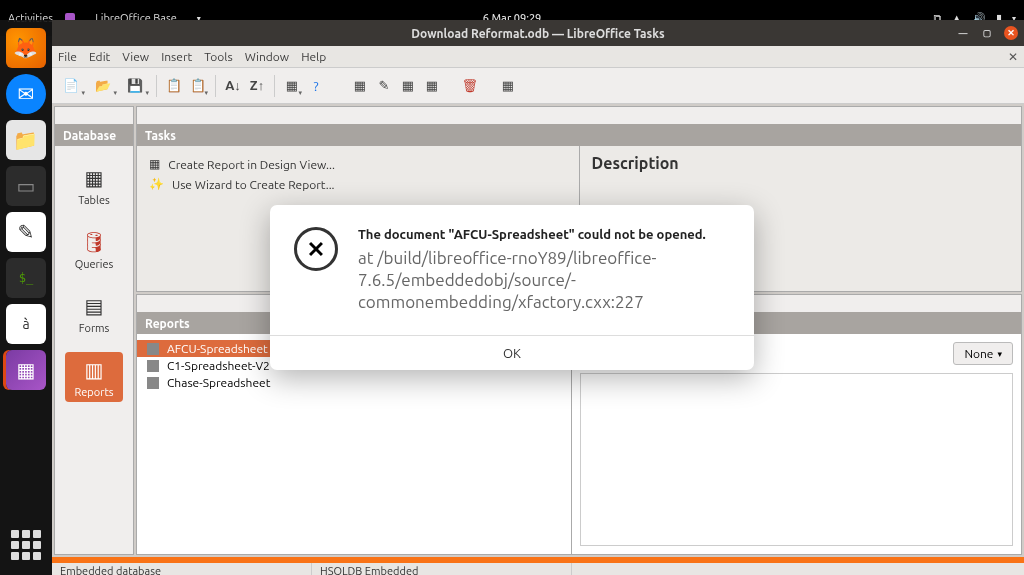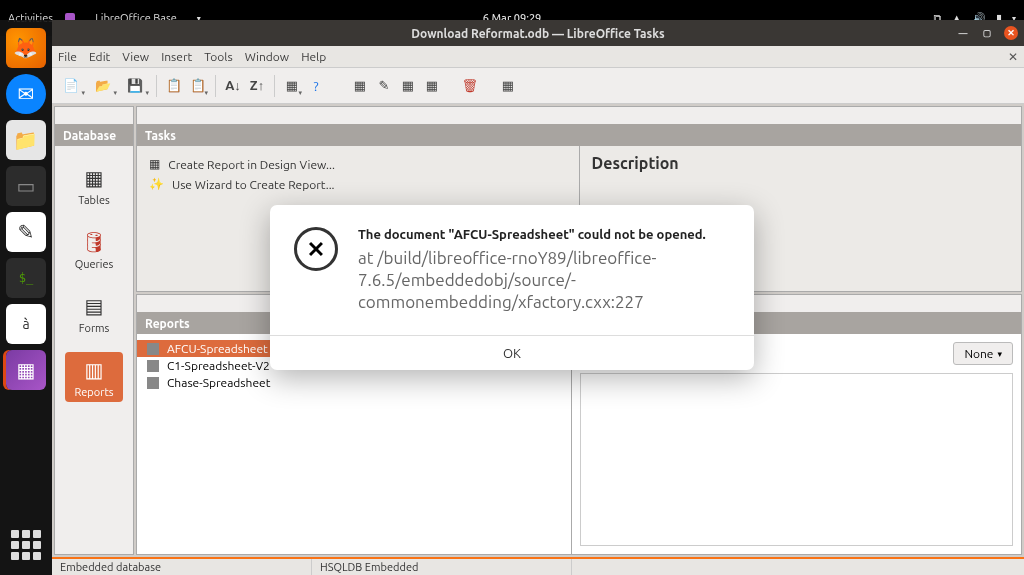--- a/index.html
+++ b/index.html
@@ -68,21 +68,21 @@
 .reports-body { flex: 1; display: flex; }
 .reports-left { flex: 1; background: #fff; padding: 6px 0; }
 .report-item { display: flex; align-items: center; gap: 8px; font-size: 12px; padding: 2px 10px; }
 .report-item.selected { background: #dd6b3d; color: #fff; }
 .report-icon { width: 12px; height: 12px; background: #888; display: inline-block; }
 .reports-right { flex: 1; border-left: 1px solid #aaa; padding: 8px; background: #fff; display: flex; flex-direction: column; }
 .none-btn { align-self: flex-end; background: #f0eeed; border: 1px solid #bbb; border-radius: 3px; padding: 4px 10px; font-size: 12px; display: flex; align-items: center; gap: 4px; }
 .preview-box { flex: 1; margin-top: 8px; border: 1px solid #ccc; background: #fff; }
 
 
-.statusbar { height: 18px; background: #e8e6e3; border-top: 2px solid #f97316; display: flex; font-size: 11px; color: #333; }
+.statusbar { height: 18px; background: #e8e6e3; border-top: 6px solid #f97316; display: flex; font-size: 11px; color: #333; }
 .status-cell { padding: 2px 8px; border-right: 1px solid #ccc; min-width: 260px; }
 
 
 .dialog-overlay { position: absolute; inset: 0; display: flex; align-items: center; justify-content: center; pointer-events: none; }
 .dialog { width: 484px; background: #fff; border-radius: 7px; box-shadow: 0 8px 30px rgba(0,0,0,0.3); pointer-events: auto; }
 .dialog-body { padding: 22px 24px; display: flex; gap: 20px; }
 .dialog-icon { width: 44px; height: 44px; border: 3px solid #333; border-radius: 50%; display: flex; align-items: center; justify-content: center; font-size: 22px; font-weight: bold; flex-shrink: 0; }
 .dialog-text h3 { font-size: 13px; font-weight: bold; margin-bottom: 6px; color: #222; }
 .dialog-text p { font-size: 17px; color: #666; line-height: 1.3; }
 .dialog-footer { border-top: 1px solid #ddd; padding: 10px; text-align: center; font-size: 13px; color: #333; cursor: pointer; }

